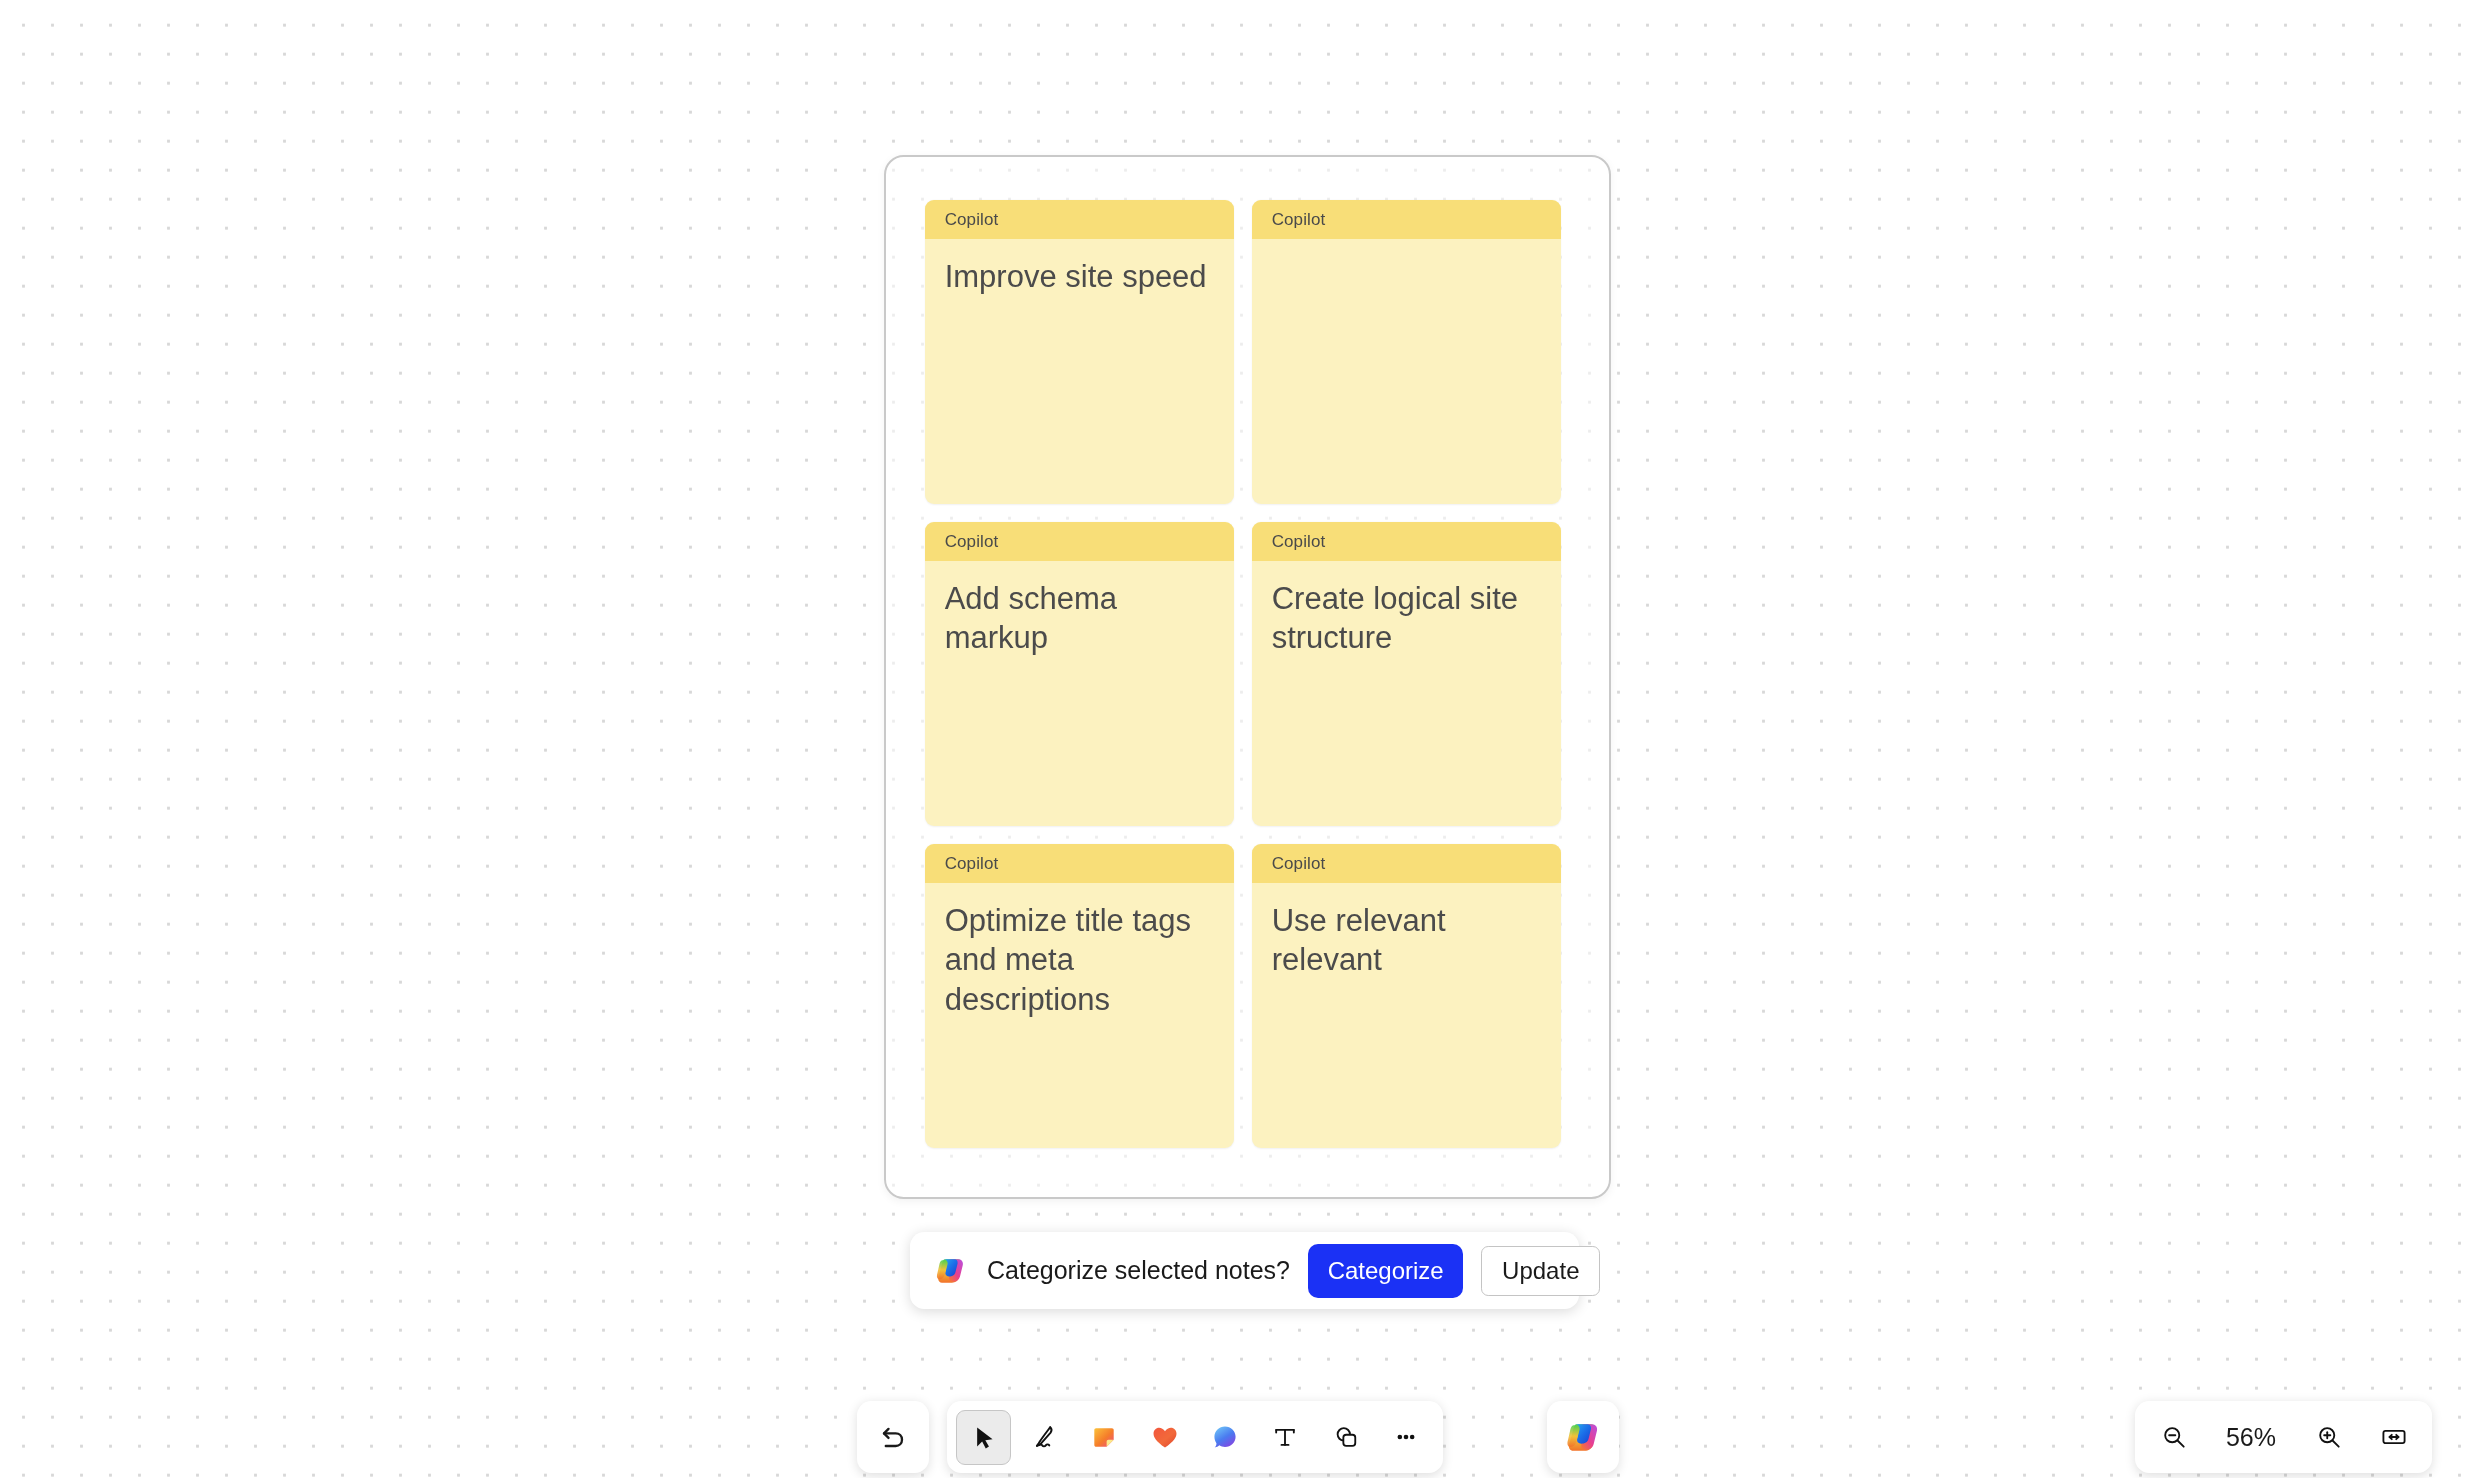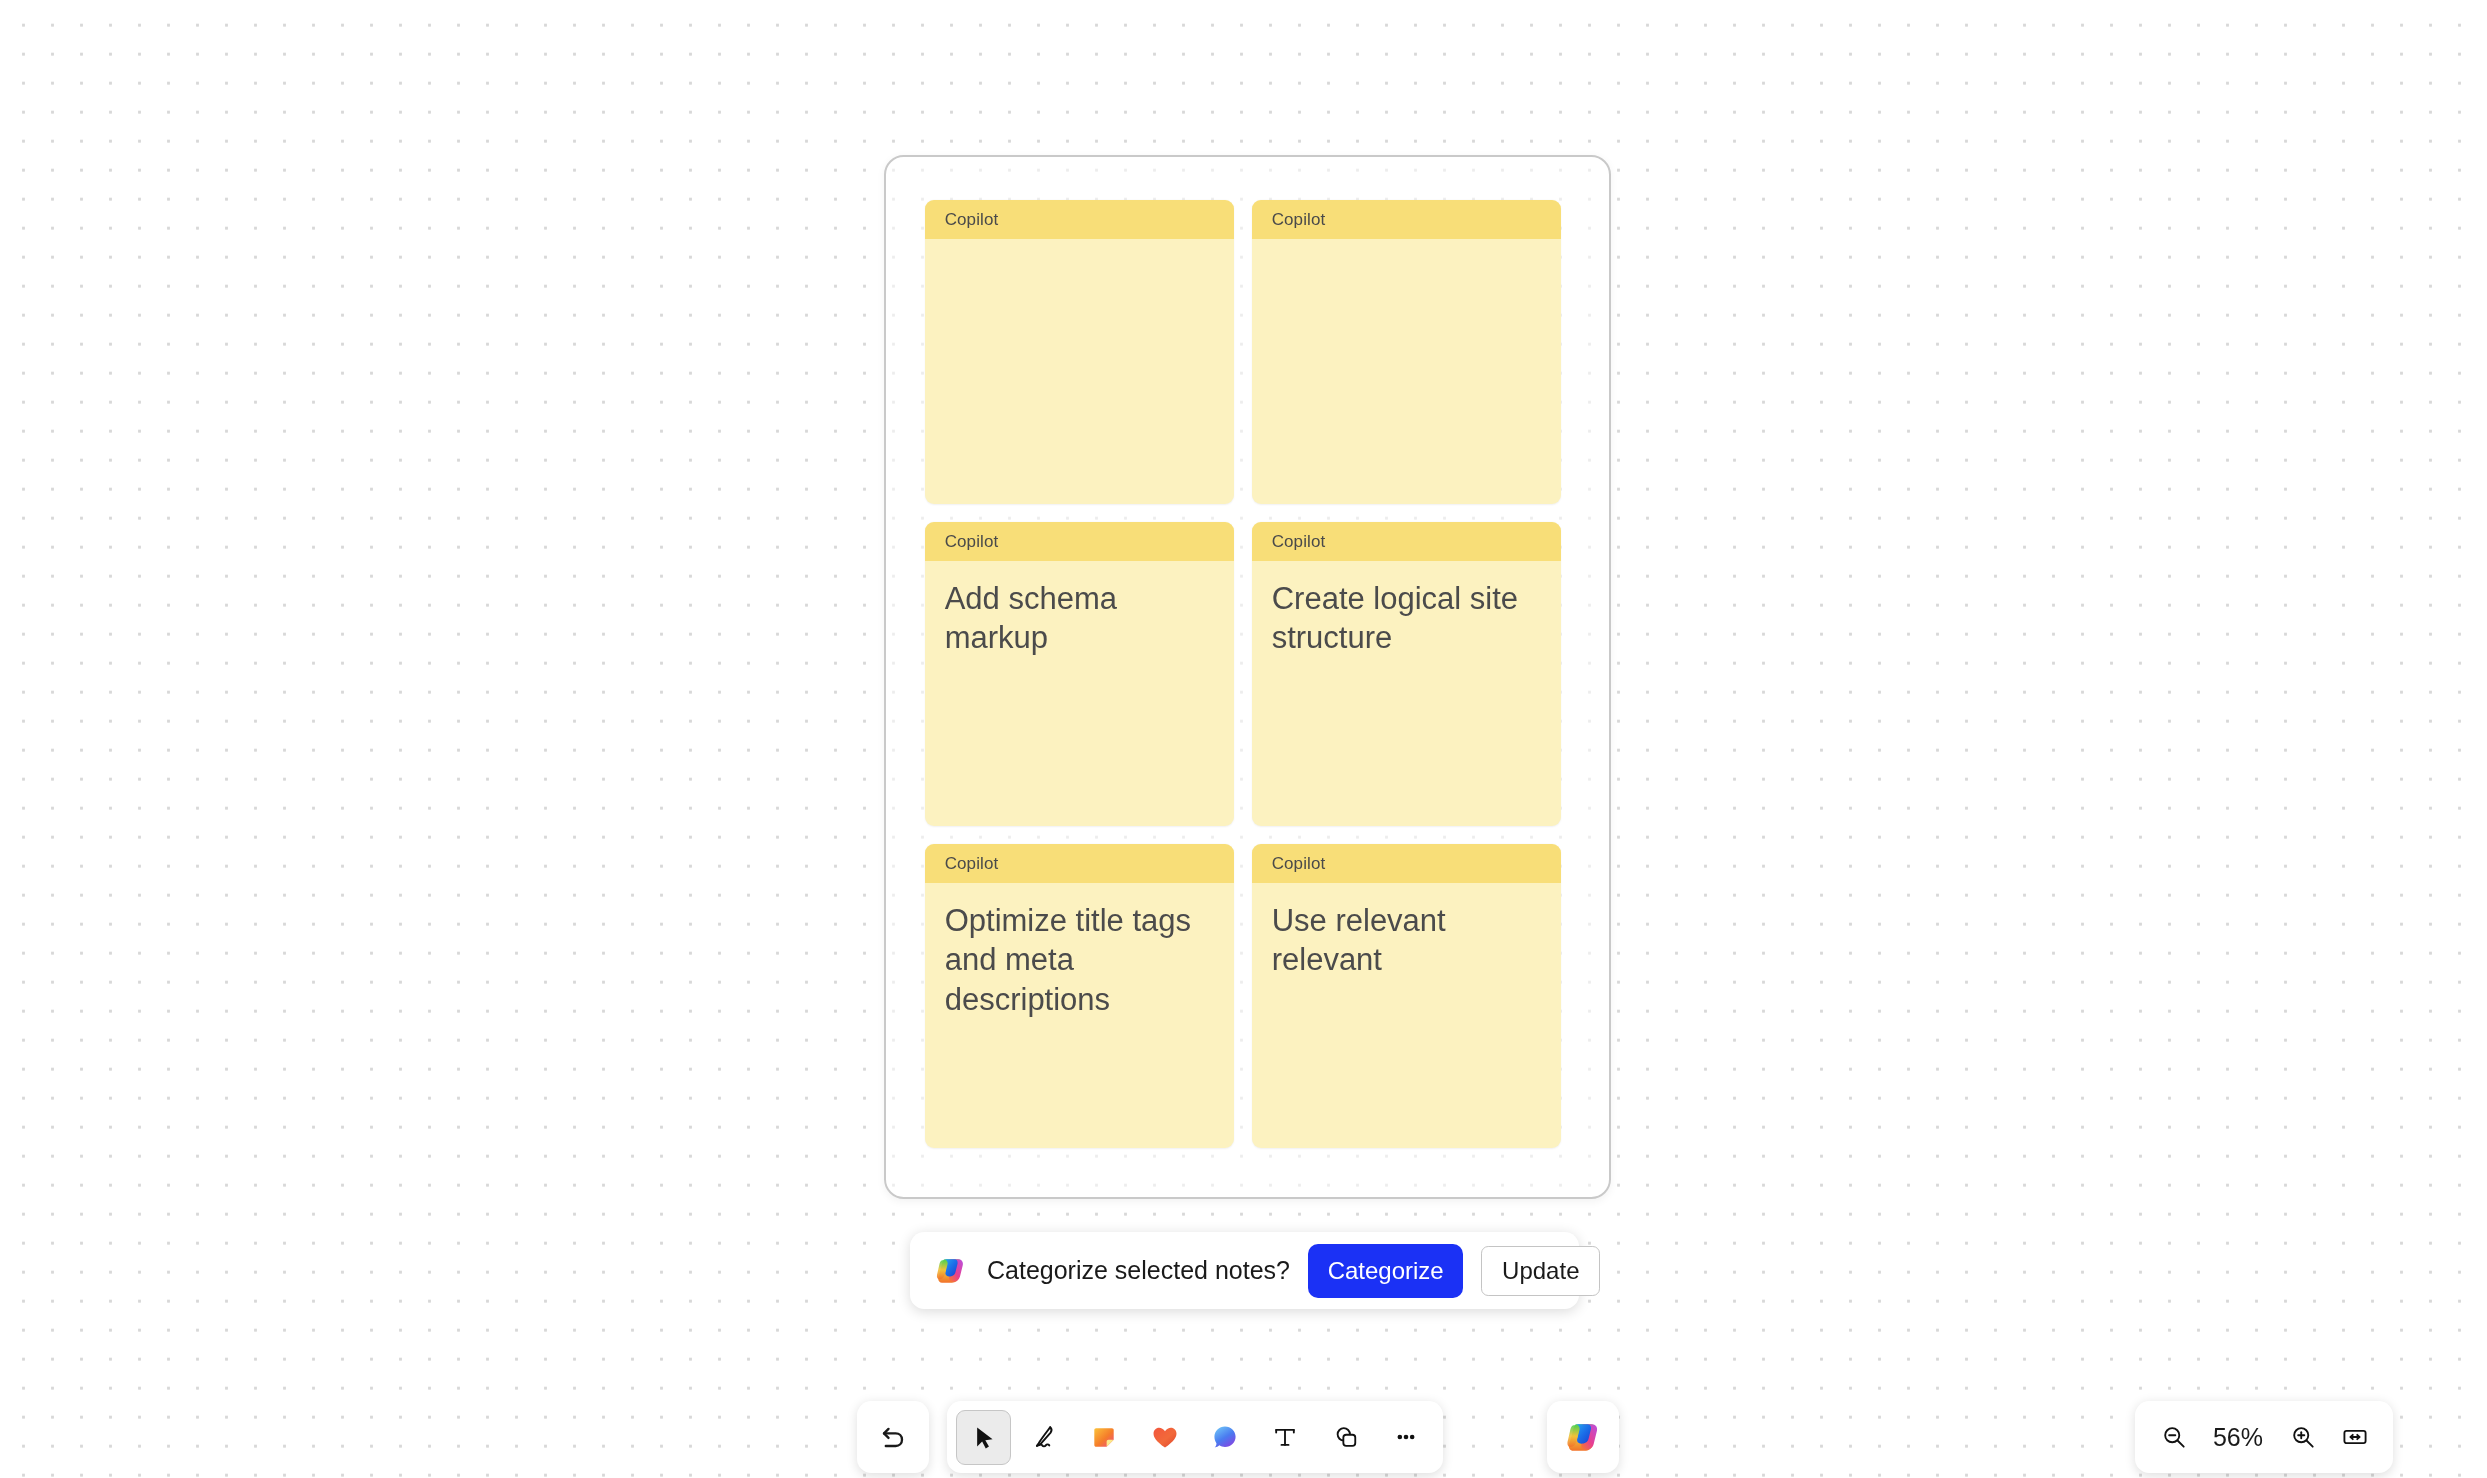--- a/index.html
+++ b/index.html
@@ -192,21 +192,21 @@
     position: absolute;
     left: 2135px;
     top: 1401px;
     height: 72px;
     background: #ffffff;
     border-radius: 14.3px;
     box-shadow: 0 2.7px 10.7px rgba(0,0,0,0.13);
     display: flex;
     align-items: center;
     padding: 0 12.5px;
-    gap: 0;
+    gap: 13px;
   }
   .zbtn {
     width: 52px;
     height: 52px;
     display: flex;
     align-items: center;
     justify-content: center;
     border-radius: 8px;
     cursor: pointer;
   }
@@ -225,20 +225,23 @@
 
 <div id="canvas"></div>
 
 <div id="selection-frame"></div>
 
 <div id="notes-grid">
 
   <div class="note">
     <div class="note-header">
       <span class="note-tag">Copilot</span>
+    </div>
+    <div class="note-body">
+      <div class="note-text">Improve site speed</div>
     </div>
   </div>
 
   <div class="note">
     <div class="note-header">
       <span class="note-tag">Copilot</span>
     </div>
   </div>
 
   <div class="note">

